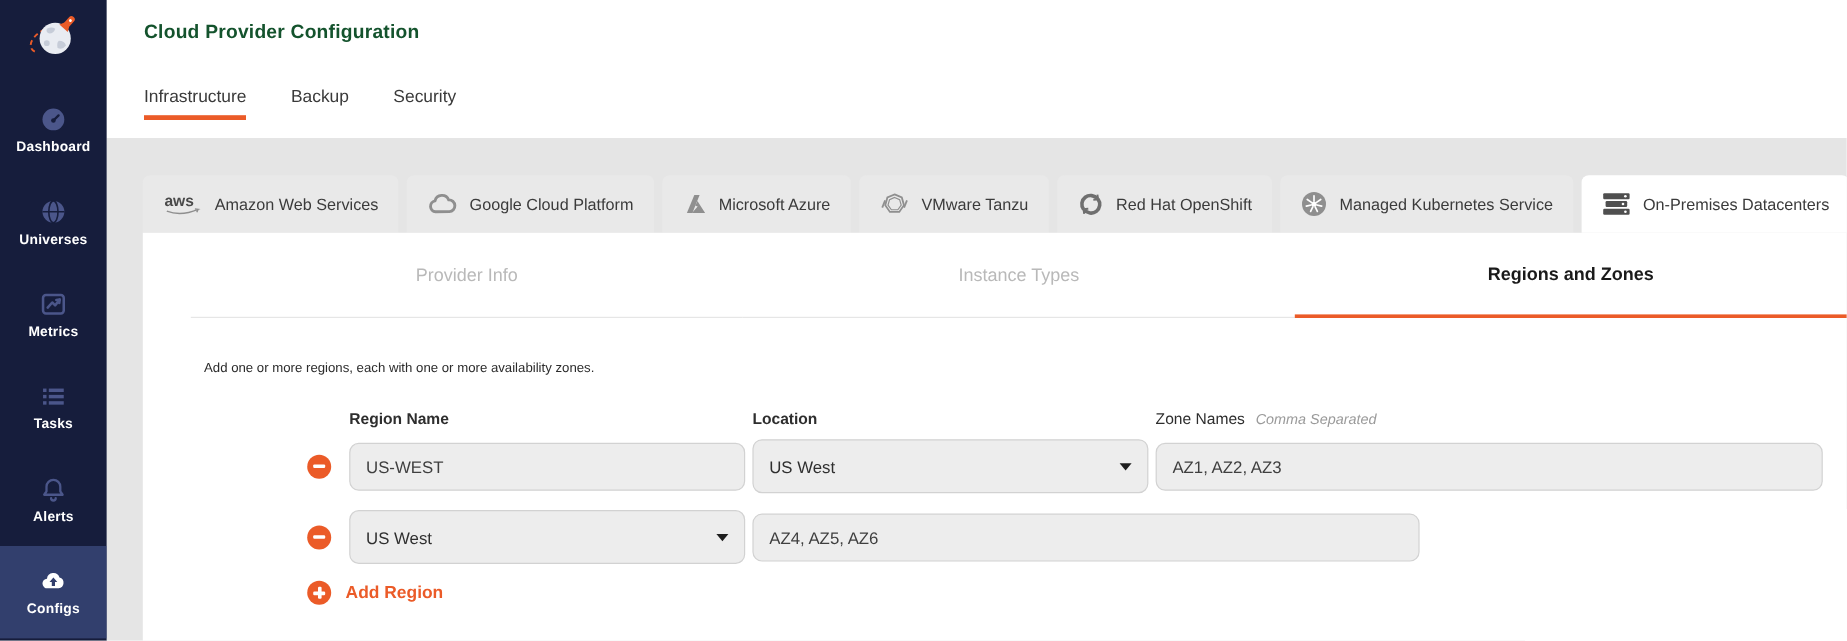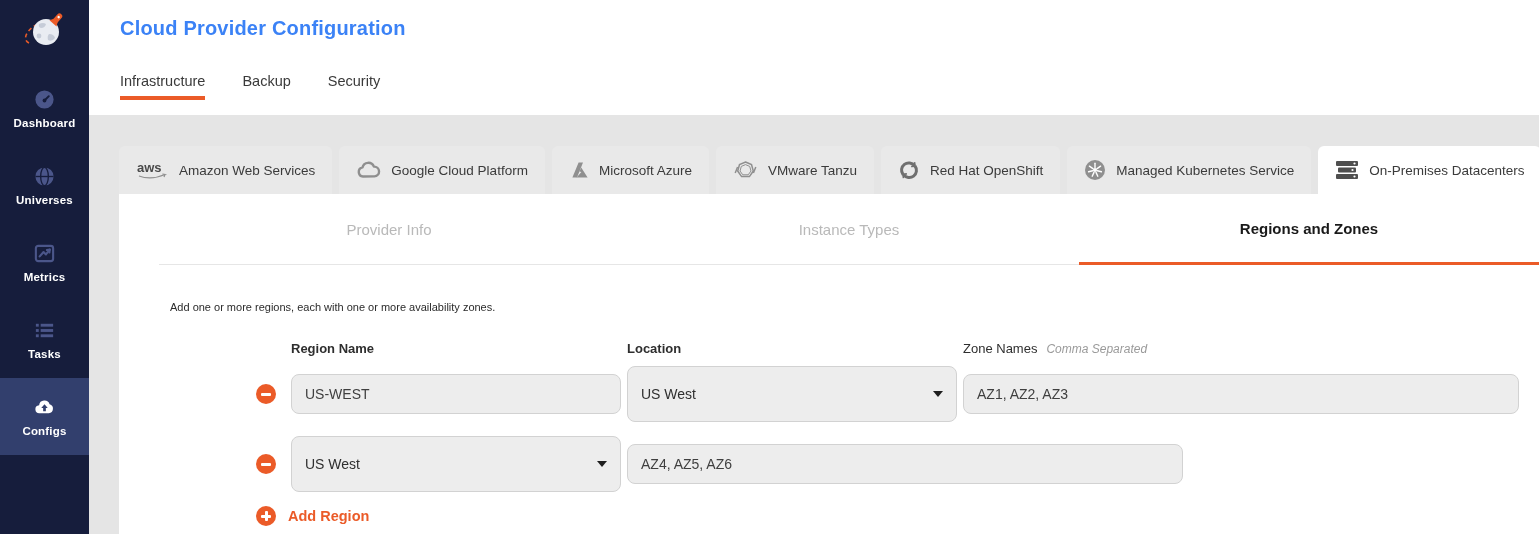--- a/index.html
+++ b/index.html
@@ -16,21 +16,21 @@
   .logo { height:70px; display:flex; align-items:center; justify-content:center; cursor:pointer; }
   .nav-item { height:77px; display:flex; flex-direction:column; align-items:center; justify-content:center;
               gap:6px; cursor:pointer; color:#4b568a; }
   .nav-item.active { background:var(--navy-active); color:#fff; }
   .nav-item .nav-label { font-size:11.5px; font-weight:700; color:#fff; letter-spacing:.2px; }
   .nav-item svg { width:23px; height:23px; display:block; }
 
   
   .main { flex:1; display:flex; flex-direction:column; min-width:0; }
   .header { background:#fff; height:115px; padding:14px 0 0 31px; flex-shrink:0; }
-  .page-title { font-size:20px; line-height:28px; font-weight:700; color:#3b82f6; letter-spacing:.2px; }
+  .page-title { font-size:16px; line-height:28px; font-weight:700; color:#14532d; letter-spacing:.2px; }
   .tabbar { display:flex; gap:37px; margin-top:31px; }
   .tab { font-size:14.5px; line-height:17px; color:#3a3a3a; padding-bottom:6px; cursor:pointer; border-bottom:4px solid transparent; }
   .tab.active { border-bottom-color:var(--orange); }
 
   .content { flex:1; background:#e5e5e5; padding-left:30px; display:flex; flex-direction:column; min-width:0; }
   .provider-tabs { display:flex; gap:7px; margin-top:31px; align-items:flex-end; flex-shrink:0; }
   .ptab { height:48px; background:#e9e9e9; border-radius:6px 6px 0 0; display:flex; align-items:center;
           gap:10px; padding:0 17px; font-size:13.5px; color:#3b3b3b; white-space:nowrap; cursor:pointer; }
   .ptab .picon { display:flex; align-items:center; color:#8f8f8f; }
   .ptab.active { background:#fff; }
@@ -51,21 +51,21 @@
   .labels .c3 { width:556px; display:flex; align-items:baseline; gap:9px; }
   .hint { font-size:12px; font-style:italic; color:#9a9a9a; }
 
   .row { display:flex; align-items:center; margin-bottom:14px; }
   .remove-btn { width:20px; height:20px; border-radius:50%; background:var(--orange);
                 margin-right:15px; position:relative; cursor:pointer; flex-shrink:0; }
   .remove-btn::after { content:""; position:absolute; left:5px; top:8.5px; width:10px; height:3px;
                        background:#fff; border-radius:1px; }
   .tinput { width:330px; margin-right:6px; height:40px; background:#ededed; border:1px solid #d2d2d2;
             border-radius:8px; padding:0 13px; font-size:14px; color:#3f3f3f; font-family:inherit; outline:none; }
-  .select { width:330px; margin-right:6px; height:56px; background:#ededed; border:1px solid #d2d2d2;
+  .select { width:330px; margin-right:6px; height:45px; background:#ededed; border:1px solid #d2d2d2;
             border-radius:8px; padding:0 13px; display:flex; align-items:center; justify-content:space-between;
             font-size:14px; color:#2f2f2f; cursor:pointer; }
   .caret { width:0; height:0; border-left:5px solid transparent; border-right:5px solid transparent;
            border-top:6px solid #1e1e1e; }
   .zone { width:556px; margin-right:0; }
 
   .add-row { display:flex; align-items:center; margin-top:12px; cursor:pointer; width:max-content; }
   .add-icon { width:20px; height:20px; border-radius:50%; background:var(--orange); margin-right:12px;
               position:relative; flex-shrink:0; }
   .add-icon::before { content:""; position:absolute; left:5px; top:8.5px; width:10px; height:3px; background:#fff; border-radius:1px; }
@@ -133,20 +133,29 @@
           <rect x="8" y="5" width="13" height="3"></rect>
         <rect x="3" y="10.5" width="3" height="3"></rect>
           <rect x="8" y="10.5" width="13" height="3"></rect>
         <rect x="3" y="16" width="3" height="3"></rect>
           <rect x="8" y="16" width="13" height="3"></rect>
         </svg>
     </span>
     <span class="nav-label">Tasks</span>
   </div>
 
+  <div class="nav-item">
+    <span>
+      <svg viewBox="0 0 24 24" fill="none" stroke="currentColor" stroke-width="2">
+        <path d="M12 4 a6 6 0 0 1 6 6 v4 l2 3 H4 l2 -3 v-4 a6 6 0 0 1 6 -6 Z" stroke-linejoin="round"></path>
+        <path d="M10 20 a2 2 0 0 0 4 0" stroke-linecap="round"></path>
+        </svg>
+    </span>
+    <span class="nav-label">Alerts</span>
+  </div>
 
   <div class="nav-item active">
     <span>
       <svg viewBox="0 0 24 24">
         <path d="M7 18 a4.2 4.2 0 0 1 -.6 -8.4 a5.6 5.6 0 0 1 10.9 -1 a4.8 4.8 0 0 1 -.8 9.4 Z" fill="currentColor"></path>
         <path d="M12 8.5 l3.4 4 h-2 v3.5 h-2.8 v-3.5 h-2 Z" fill="#323f6d"></path>
         </svg>
     </span>
     <span class="nav-label">Configs</span>
   </div>

